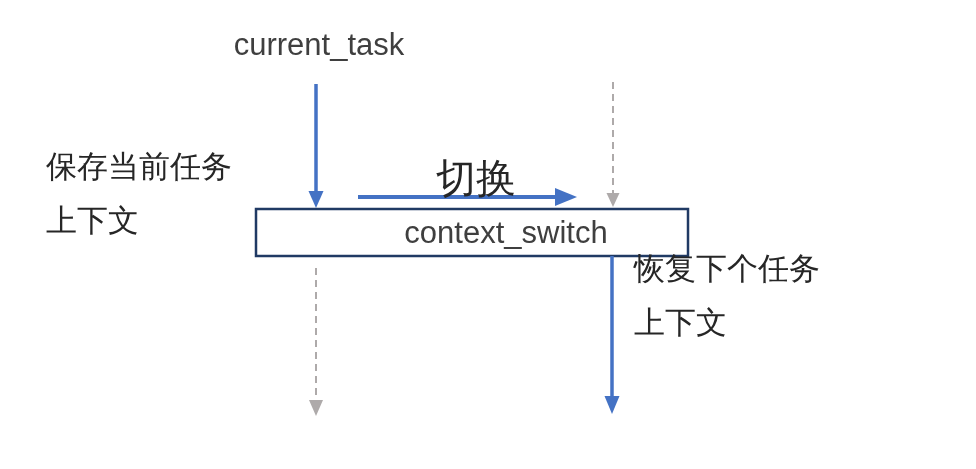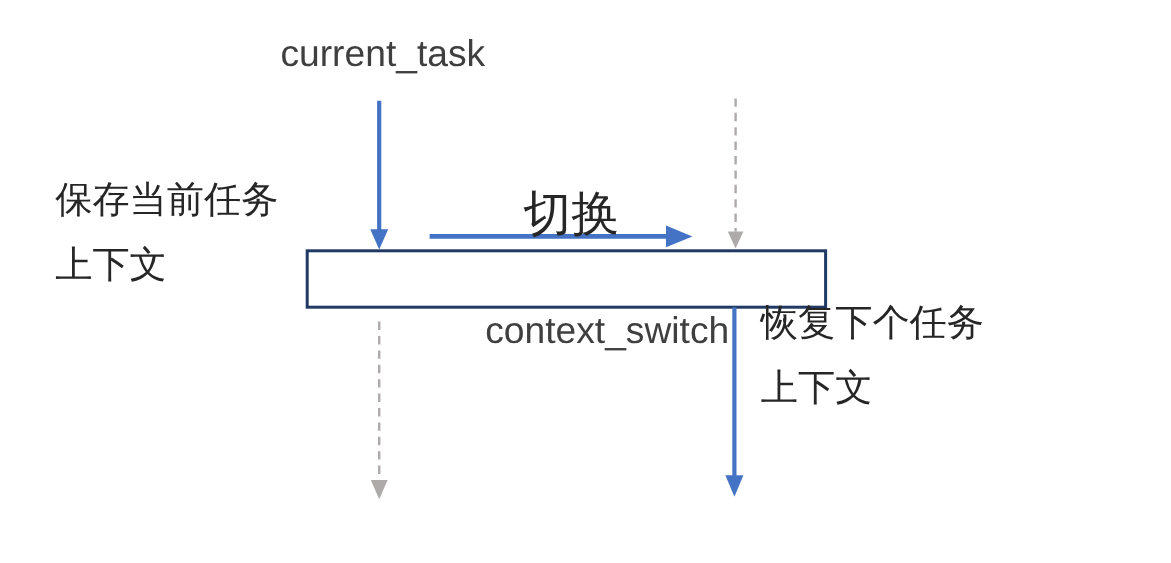--- a/index.html
+++ b/index.html
@@ -109,21 +109,21 @@
       <line class="blue-line" x1="612" y1="256" x2="612" y2="397"></line>
       <polygon class="blue-head" points="612,414 604.5,396 619.5,396"></polygon>
     </g>
   </svg>
 
   <div class="lbl latin" style="left:214px; top:27px; width:210px;">current_task</div>
 
 
   <div class="lbl switch" style="left:406px; top:130px; width:140px;margin-top:21px;">切换</div>
 
-  <div class="lbl boxlabel" style="left:256px; top:210px; width:500px;margin-top:43px;">context_switch</div>
+  <div class="lbl boxlabel" style="left:256px; top:210px; width:500px;">context_switch</div>
 
   <div class="lbl cjk" style="left:46px; top:140px;">保存当前任务
 上下文</div>
 
   <div class="lbl cjk" style="left:634px; top:242px;">恢复下个任务
 上下文</div>
 
 </div>
 
 </body></html>

